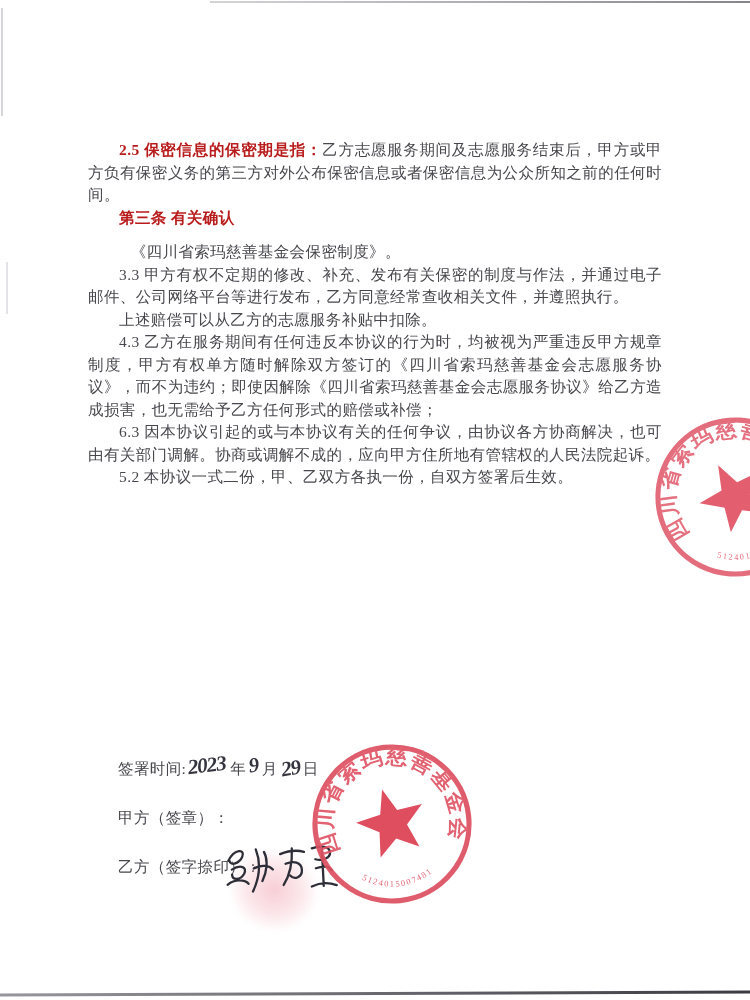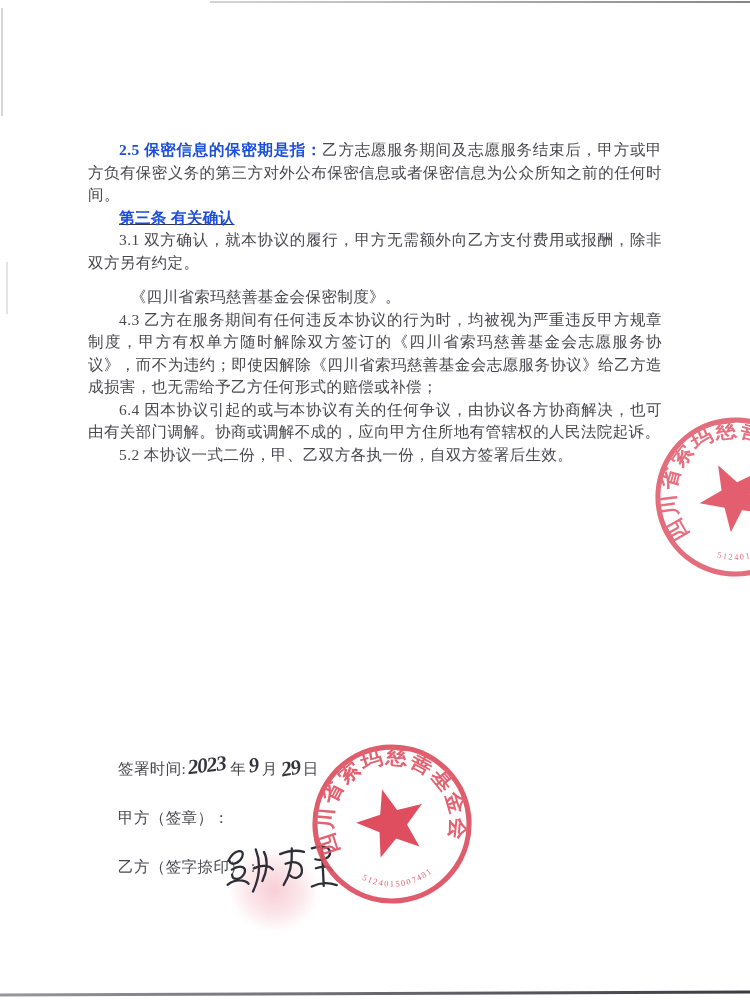--- a/index.html
+++ b/index.html
@@ -19,22 +19,22 @@
   .edge-left-b{top:262px;left:6px;width:2px;height:52px;background:#e4e4e8;}
 
   
   .doc-body{
     position:absolute;left:88px;top:139px;width:574px;
     font-size:15.5px;line-height:22.5px;letter-spacing:.4px;
     color:#47474d;text-align:justify;
   }
   .doc-body p.line{margin:0;text-indent:2em;}
   .doc-body p.quote{text-indent:2.75em;margin-top:12px;}
-  .doc-body p.heading{font-weight:bold;color:#35353a;text-decoration:underline;}
-  .doc-body span.b{font-weight:bold;color:#1d4ed8;}
+  .doc-body p.heading{font-weight:bold;color:#35353a;}
+  .doc-body span.b{font-weight:bold;color:#b91c1c;}
 
   
   .sign-row{position:absolute;left:118px;font-size:15.5px;letter-spacing:.4px;color:#47474d;white-space:nowrap;}
   .row-date{top:757px;}
   .row-party-a{top:808px;}
   .row-party-b{top:857px;}
   .hand{
     display:inline-block;font-size:21px;line-height:1;color:#34343e;
     font-style:italic;font-weight:bold;letter-spacing:-1px;
     transform:rotate(-7deg) translateY(-2px);
@@ -65,24 +65,25 @@
 <body>
 
 <div class="artifact edge-top"></div>
 <div class="artifact edge-bottom"></div>
 <div class="artifact edge-left-a"></div>
 <div class="artifact edge-left-b"></div>
 
 <div class="doc-body">
     <p class="line "><span class="b">2.5 保密信息的保密期是指：</span><span>乙方志愿服务期间及志愿服务结束后，甲方或甲方负有保密义务的第三方对外公布保密信息或者保密信息为公众所知之前的任何时间。</span></p>
     <p class="line heading"><span class="b">第三条 有关确认</span></p>
-    <p class="line "><span>3.1 双方确认，就本协议的履行，甲方无需额外向乙方支付费用或报酬，除非双方另有约定。</span></p>
     <p class="line quote"><span>《四川省索玛慈善基金会保密制度》。</span></p>
+    <p class="line "><span>3.3 甲方有权不定期的修改、补充、发布有关保密的制度与作法，并通过电子邮件、公司网络平台等进行发布，乙方同意经常查收相关文件，并遵照执行。</span></p>
+    <p class="line "><span>上述赔偿可以从乙方的志愿服务补贴中扣除。</span></p>
     <p class="line "><span>4.3 乙方在服务期间有任何违反本协议的行为时，均被视为严重违反甲方规章制度，甲方有权单方随时解除双方签订的《四川省索玛慈善基金会志愿服务协议》，而不为违约；即使因解除《四川省索玛慈善基金会志愿服务协议》给乙方造成损害，也无需给予乙方任何形式的赔偿或补偿；</span></p>
-    <p class="line "><span>6.4 因本协议引起的或与本协议有关的任何争议，由协议各方协商解决，也可由有关部门调解。协商或调解不成的，应向甲方住所地有管辖权的人民法院起诉。</span></p>
+    <p class="line "><span>6.3 因本协议引起的或与本协议有关的任何争议，由协议各方协商解决，也可由有关部门调解。协商或调解不成的，应向甲方住所地有管辖权的人民法院起诉。</span></p>
     <p class="line "><span>5.2 本协议一式二份，甲、乙双方各执一份，自双方签署后生效。</span></p>
   </div>
 
 <div class="sign-row row-date">
   <span>签署时间:</span><span class="hand hand-year">2023</span><span>年</span><span class="hand hand-month">9</span><span>月</span><span class="hand hand-day">29</span><span>日</span>
 </div>
 
 <div class="sign-row row-party-a">
   <span>甲方（签章）：</span>
 </div>

